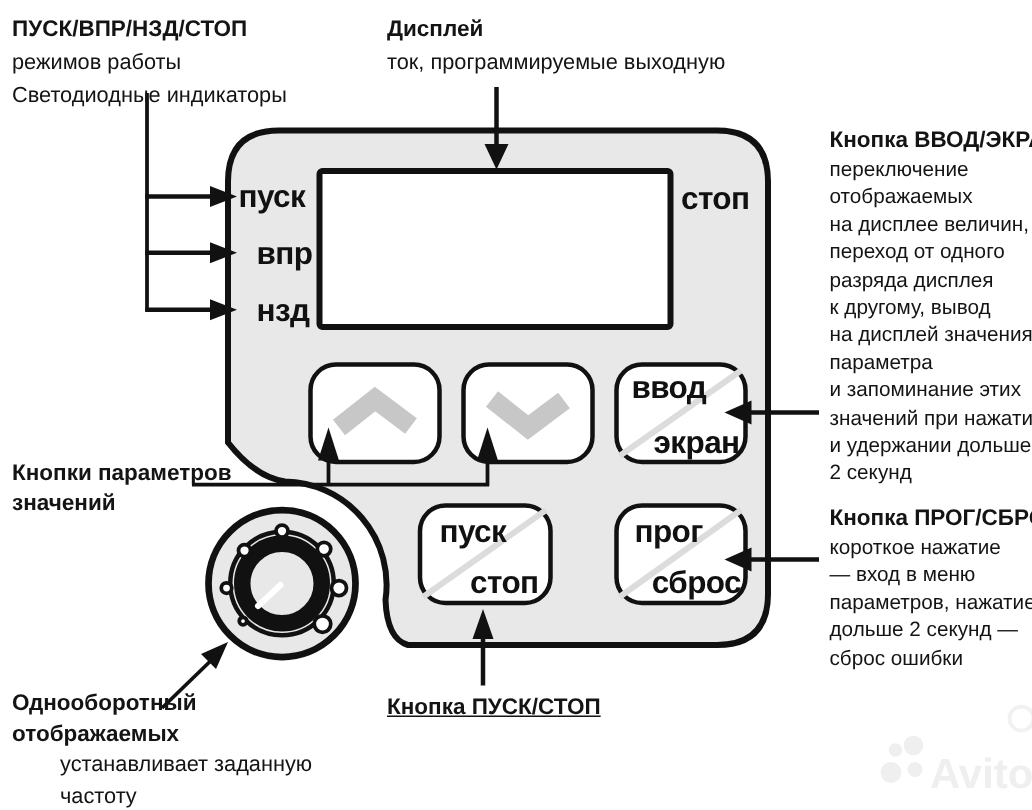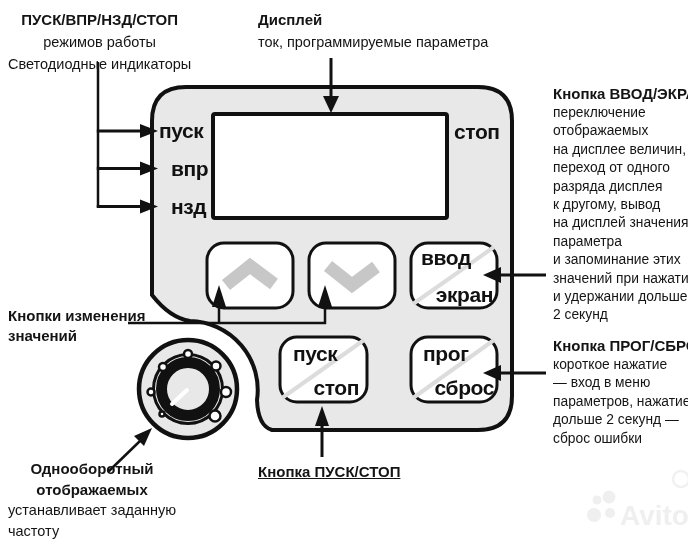--- a/index.html
+++ b/index.html
@@ -7,22 +7,22 @@
     position:relative;width:688px;height:540px;background:#ffffff;overflow:hidden;
     font-family:"Liberation Sans",sans-serif;color:#141414;
   }
   .stage svg{position:absolute;left:0;top:0;}
   .ann{position:absolute;white-space:nowrap;}
   .ann .h{font-weight:bold;font-size:15px;line-height:22px;}
   .ann .b{font-size:14.5px;line-height:22px;}
   .ann.small .h{font-size:15px;line-height:20px;}
   .ann.small .b{font-size:13.8px;line-height:18.4px;}
   .ann.mid .h{line-height:20px;}
-  .ann.pot .h{line-height:20.5px;text-align:center;}
-  .ann.pot .b{line-height:20.5px;}
+  .ann.pot .h{line-height:20.5px;}
+  .ann.pot .b{line-height:20.5px;margin-left:32px;}
   .svgtxt{font-family:"Liberation Sans",sans-serif;font-weight:bold;letter-spacing:-0.4px;}
   .wm-text{font-family:"Liberation Sans",sans-serif;font-weight:bold;}
 </style>
 </head>
 <body>
 
 <div class="stage">
 
   <svg width="688" height="540" viewBox="0 0 688 540">
 
@@ -118,29 +118,29 @@
       <g fill="#efefef">
         <circle cx="597" cy="500" r="4.5"></circle>
         <circle cx="609" cy="497" r="6.5"></circle>
         <circle cx="594" cy="515" r="7"></circle>
         <circle cx="610" cy="513" r="5"></circle>
       </g>
       <text class="wm-text" x="620" y="525" font-size="28" fill="#efefef">Avito</text>
     </g>
   </svg>
 
-  <div class="ann" style="left:8px;top:9px;text-align:center;">
+  <div class="ann" style="left:8px;top:9px;">
     <div class="h">ПУСК/ВПР/НЗД/СТОП</div>
     <div class="b">режимов работы</div>
     <div class="b">Светодиодные индикаторы</div>
   </div>
 
   <div class="ann" style="left:258px;top:9px;">
     <div class="h">Дисплей</div>
-    <div class="b">ток, программируемые параметра</div>
+    <div class="b">ток, программируемые выходную</div>
   </div>
 
   <div class="ann small" style="left:553px;top:84px;">
     <div class="h">Кнопка ВВОД/ЭКРАН</div>
     <div class="b">переключение</div>
     <div class="b">отображаемых</div>
     <div class="b">на дисплее величин,</div>
     <div class="b">переход от одного</div>
     <div class="b">разряда дисплея</div>
     <div class="b">к другому, вывод</div>
@@ -155,21 +155,21 @@
   <div class="ann small" style="left:553px;top:336px;">
     <div class="h">Кнопка ПРОГ/СБРОС</div>
     <div class="b">короткое нажатие</div>
     <div class="b">— вход в меню</div>
     <div class="b">параметров, нажатие</div>
     <div class="b">дольше 2 секунд —</div>
     <div class="b">сброс ошибки</div>
   </div>
 
   <div class="ann mid" style="left:8px;top:306px;">
-    <div class="h">Кнопки изменения</div>
+    <div class="h">Кнопки параметров</div>
     <div class="h">значений</div>
   </div>
 
   <div class="ann pot" style="left:8px;top:459px;">
     <div class="h">Однооборотный</div>
     <div class="h">отображаемых</div>
     <div class="b">устанавливает заданную</div>
     <div class="b">частоту</div>
   </div>
 

